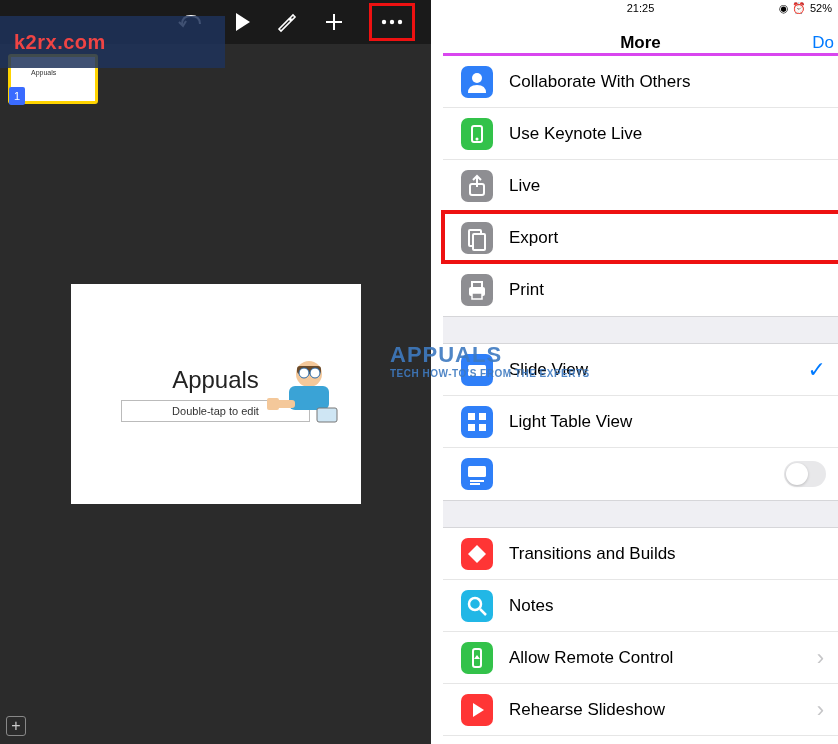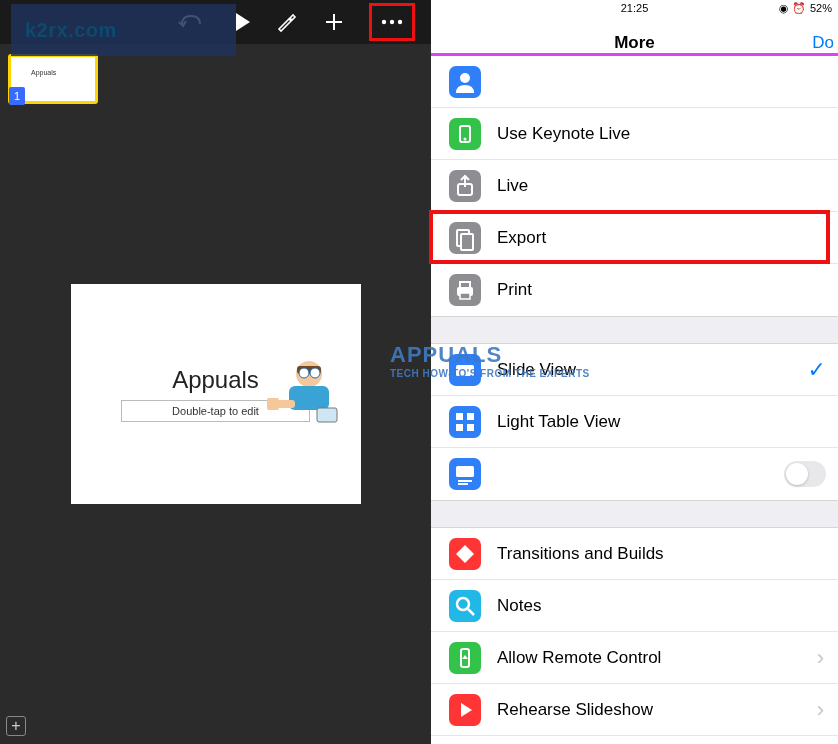--- a/index.html
+++ b/index.html
@@ -23,41 +23,41 @@
 
 .canvas-area { flex: 1; display: flex; align-items: center; justify-content: center; }
 .slide { width: 290px; height: 220px; background: #fff; position: relative; display:flex; flex-direction:column; align-items:center; justify-content:center; }
 .slide-title { font-size: 24px; font-weight: 400; color: #222; margin-bottom: 6px; }
 .slide-sub { font-size: 11px; color: #333; border: 1px solid #bbb; padding: 4px 50px; }
 .clip { position: absolute; right: 14px; top: 72px; width: 80px; height: 70px; }
 
 .add-slide { position: absolute; bottom: 8px; left: 6px; width: 20px; height: 20px; border: 1px solid #888; border-radius: 3px; color: #ccc; display:flex; align-items:center; justify-content:center; font-size:16px; }
 
 
-.panel { flex: 1; background: #fff; position: relative; }
+.panel { flex: 1; background: #fff; position: relative; margin-left: 12px; }
 .status { height: 16px; font-size: 11px; display:flex; justify-content:flex-end; align-items:center; gap:4px; padding-right:6px; color:#000; }
 .status-time { position:absolute; left:50%; transform:translateX(-50%); top:2px; font-size:11px; }
 .panel-header { height: 42px; display:flex; align-items:flex-end; justify-content:center; border-bottom: 3px solid #d946ef; position:relative; margin-top: -2px;}
 .panel-title { font-size: 17px; font-weight: 600; }
 .done { position:absolute; right: 4px; color:#007aff; font-size:17px; }
 
 .section { background:#fff; }
 .row { display:flex; align-items:center; height:52px; padding-left:18px; border-bottom:1px solid #e6e6e6; position:relative; }
 .row:last-child{border-bottom:none;}
 .sep { height: 28px; background:#efeff3; border-top:1px solid #d6d6d9; border-bottom:1px solid #d6d6d9; }
 .icon { width:32px; height:32px; border-radius:7px; margin-right:16px; display:flex; align-items:center; justify-content:center; flex-shrink:0; }
 .lbl { font-size: 17px; color:#000; }
 .chev { position:absolute; right:14px; color:#c6c6c8; font-size:22px; }
 .check { position:absolute; right:12px; color:#007aff; font-size:22px; }
 .toggle { position:absolute; right:12px; width:42px; height:26px; background:#e8e8ea; border-radius:13px; }
 .toggle::after{content:''; position:absolute; left:2px; top:2px; width:22px; height:22px; background:#fff; border-radius:50%; box-shadow:0 1px 3px rgba(0,0,0,.2);}
 
 .red-box-big { position:absolute; border:4px solid #e11; pointer-events:none; }
 
-.watermark { position:absolute; left:0; top:4px; width:225px; height:52px; background:rgba(30,50,90,.85); color:#0c4a6e; font-size:20px; font-weight:700; display:flex; align-items:center; padding-left:14px; letter-spacing:.5px; z-index:50;margin-left:11px; }
+.watermark { position:absolute; left:0; top:16px; width:225px; height:52px; background:rgba(30,50,90,.85); color:#ef4444; font-size:20px; font-weight:700; display:flex; align-items:center; padding-left:14px; letter-spacing:.5px; z-index:50; }
 
 .center-wm { position:absolute; left:390px; top:342px; z-index:40; opacity:.9; }
 .center-wm .t1{ color:#3e7ac0; font-size:22px; font-weight:800; letter-spacing:1px;}
 .center-wm .t2{ color:#3e7ac0; font-size:10px; font-weight:700; letter-spacing:.5px;}
 
 svg { display:block; }
 </style>
 </head>
 <body>
 
@@ -147,20 +147,21 @@
     <div id="menu-root">
         <div class="section">
           <div class="row">
             <div class="icon">
               <svg width="32" height="32" viewBox="0 0 32 32">
                 <rect width="32" height="32" rx="7" fill="#2f7ff8"></rect>
                 <circle cx="16" cy="12" r="5" fill="#fff"></circle>
                 <path d="M7 27 Q7 19 16 19 Q25 19 25 27 Z" fill="#fff"></path>
               </svg>
             </div>
+            <div class="lbl">Collaborate With Others</div>
           </div>
           <div class="row">
             <div class="icon">
               <svg width="32" height="32" viewBox="0 0 32 32">
                 <rect width="32" height="32" rx="7" fill="#33c24a"></rect>
                 <rect x="11" y="8" width="10" height="16" rx="2" fill="none" stroke="#fff" stroke-width="2"></rect>
                 <circle cx="16" cy="21" r="1.5" fill="#fff"></circle>
               </svg>
             </div>
             <div class="lbl">Use Keynote Live</div>

